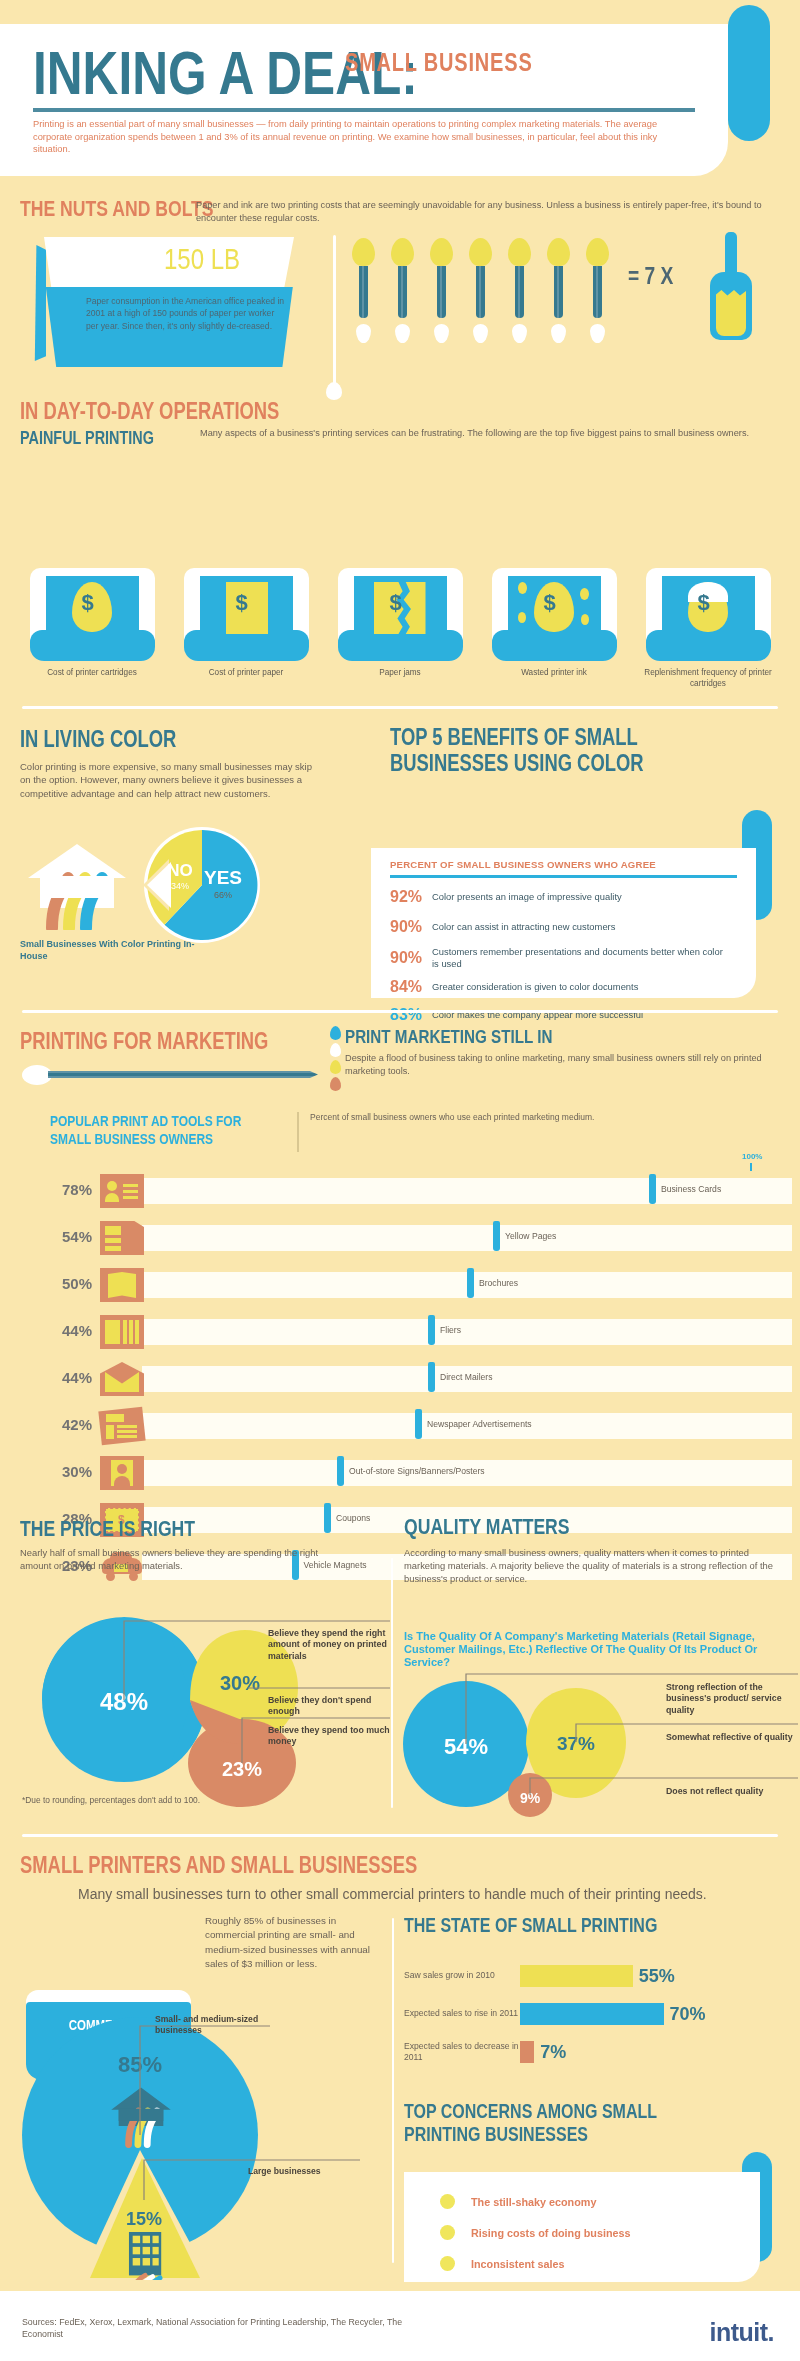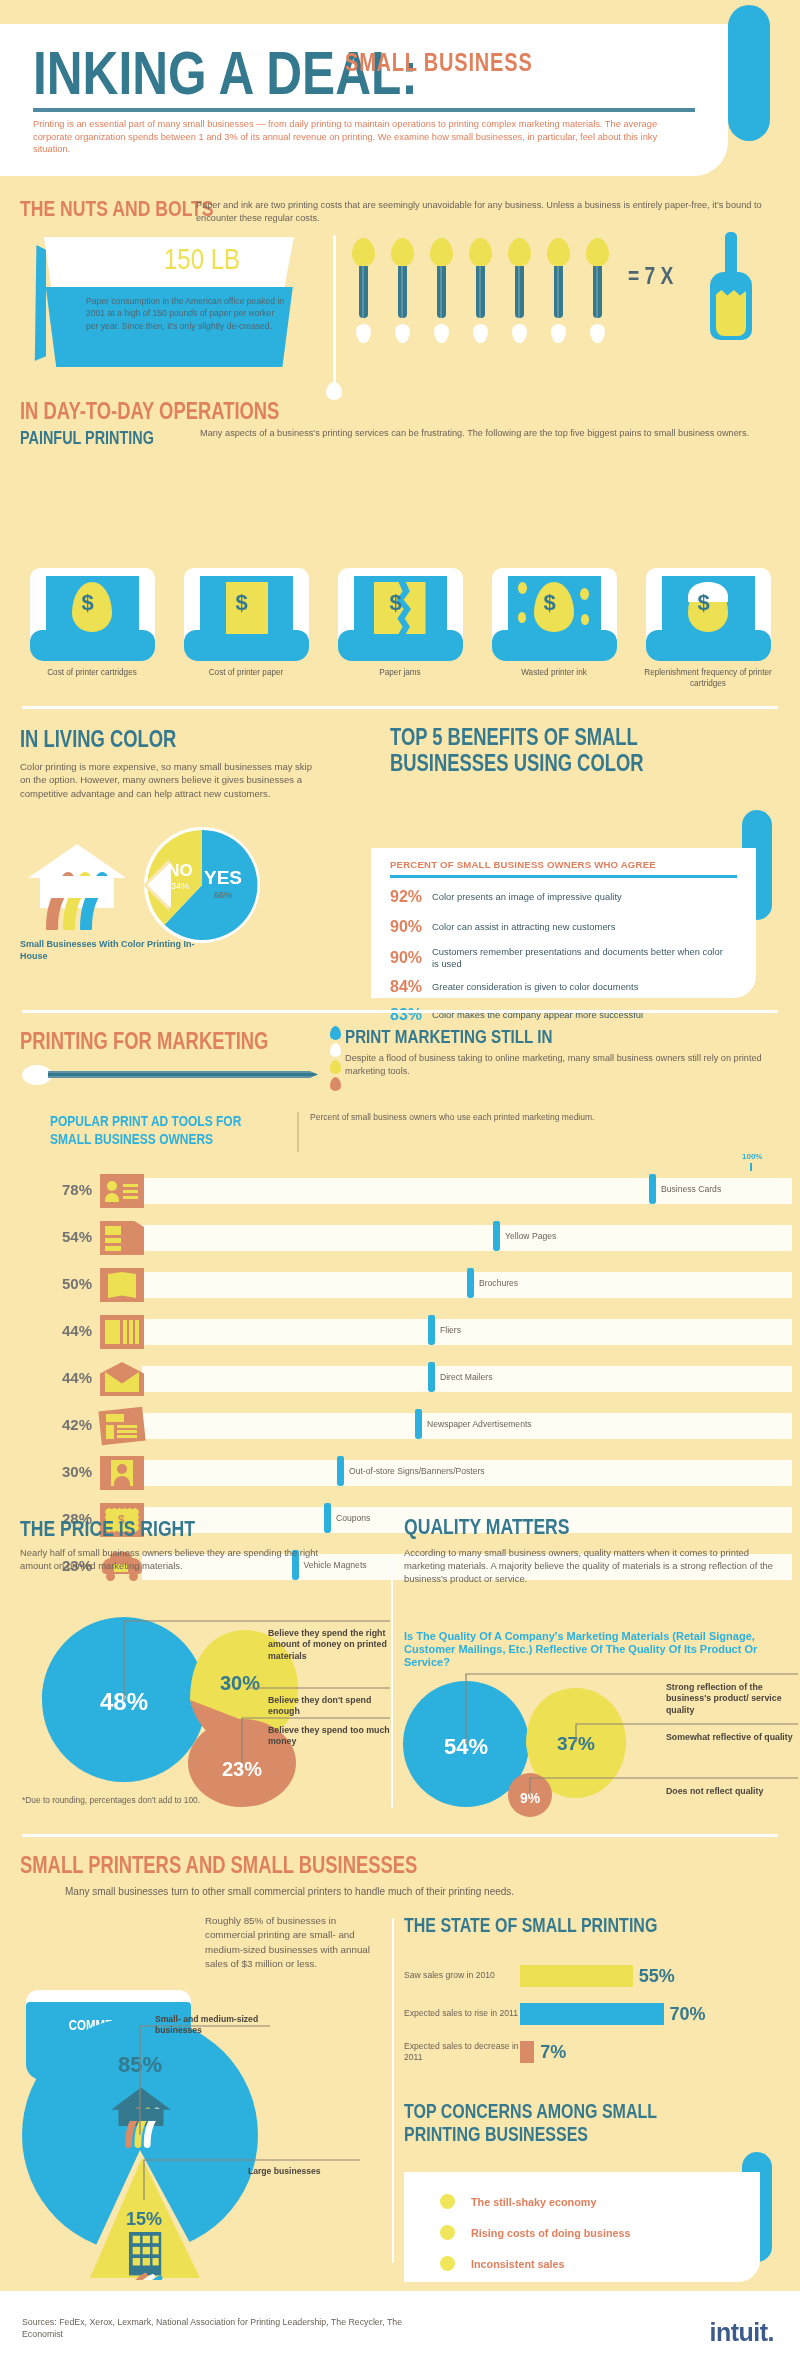--- a/index.html
+++ b/index.html
@@ -134,21 +134,21 @@
 
   #qm-vrule{ position:absolute; left:391px; top:1558px; width:2px; height:250px; background:#fff; border-radius:2px; }
   #qm-title{ position:absolute; left:404px; top:1514px; font-size:22px; color:#35798f; font-weight:bold; }
   #qm-desc{ position:absolute; left:404px; top:1546px; width:380px; color:#6b6257; font-size:9.4px; line-height:13.2px; }
   #qm-q{ position:absolute; left:404px; top:1630px; width:392px; color:#2cb0dd; font-size:11px; line-height:13px; font-weight:bold; }
   #qm-viz{ position:absolute; left:398px; top:1662px; width:400px; height:160px; }
 
   
   #rule-sp{ position:absolute; left:22px; top:1834px; width:756px; height:3px; background:#fff; border-radius:2px; }
   #sp-title{ position:absolute; left:20px; top:1852px; font-size:23px; color:#e0815e; font-weight:bold; }
-  #sp-desc{ position:absolute; left:20px; top:1886px; width:700px; color:#6b6257; font-size:10px;padding-left:45px; }
+  #sp-desc{ position:absolute; left:33px; top:1886px; width:700px; color:#6b6257; font-size:14px;padding-left:45px; }
 
   #cp-badge{ position:absolute; left:26px; top:1990px; width:165px; height:90px; }
   #cp-white{ position:absolute; inset:0; background:#fff; border-radius:12px 12px 18px 18px; }
   #cp-blue{ position:absolute; left:0; top:12px; width:165px; height:78px; background:#2cb0dd; border-radius:4px 4px 16px 16px; }
   #cp-txt{ position:absolute; left:0; top:26px; width:165px; text-align:center; color:#fff; font-size:14px; line-height:19px; font-weight:bold; }
   #sp-85{ position:absolute; left:205px; top:1914px; width:170px; color:#6b6257; font-size:9.8px; line-height:14.4px; }
   #sp-vrule{ position:absolute; left:392px; top:1918px; width:2px; height:345px; background:#fff; border-radius:2px; }
   #sp-pie{ position:absolute; left:20px; top:2000px; width:360px; height:280px; }
 
   #sosp-title{ position:absolute; left:404px; top:1914px; font-size:20px; color:#35798f; font-weight:bold; }

